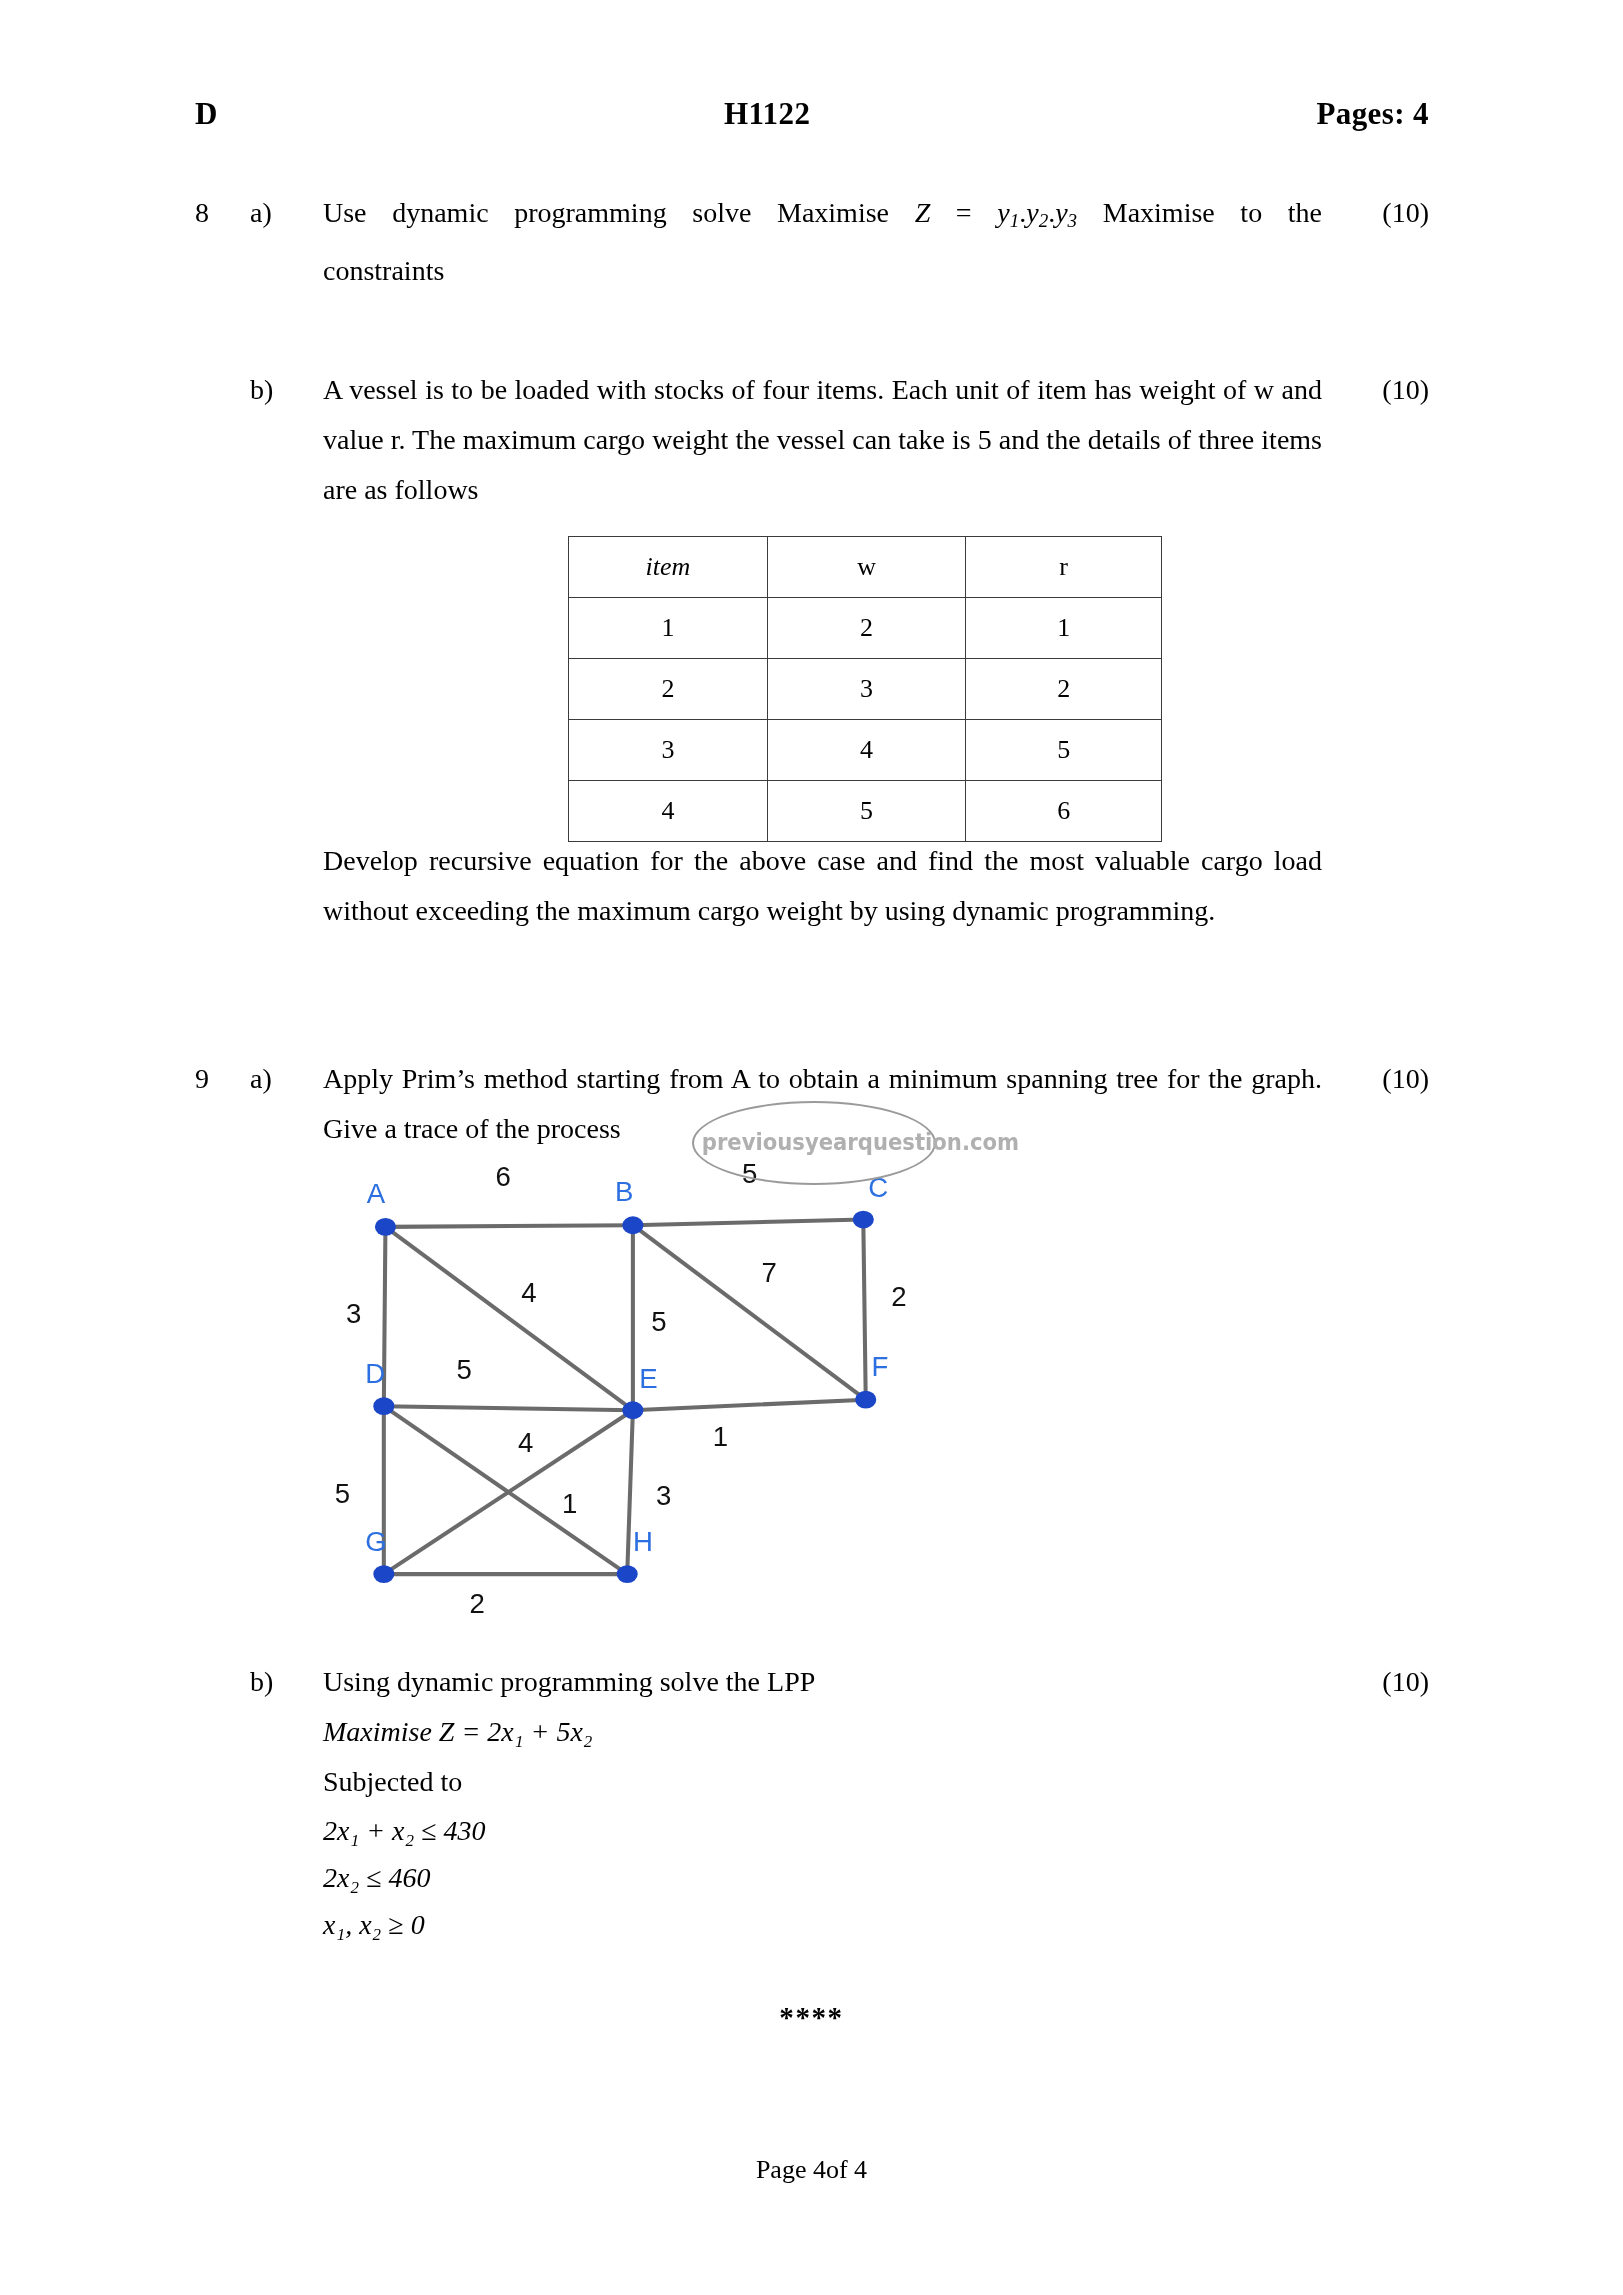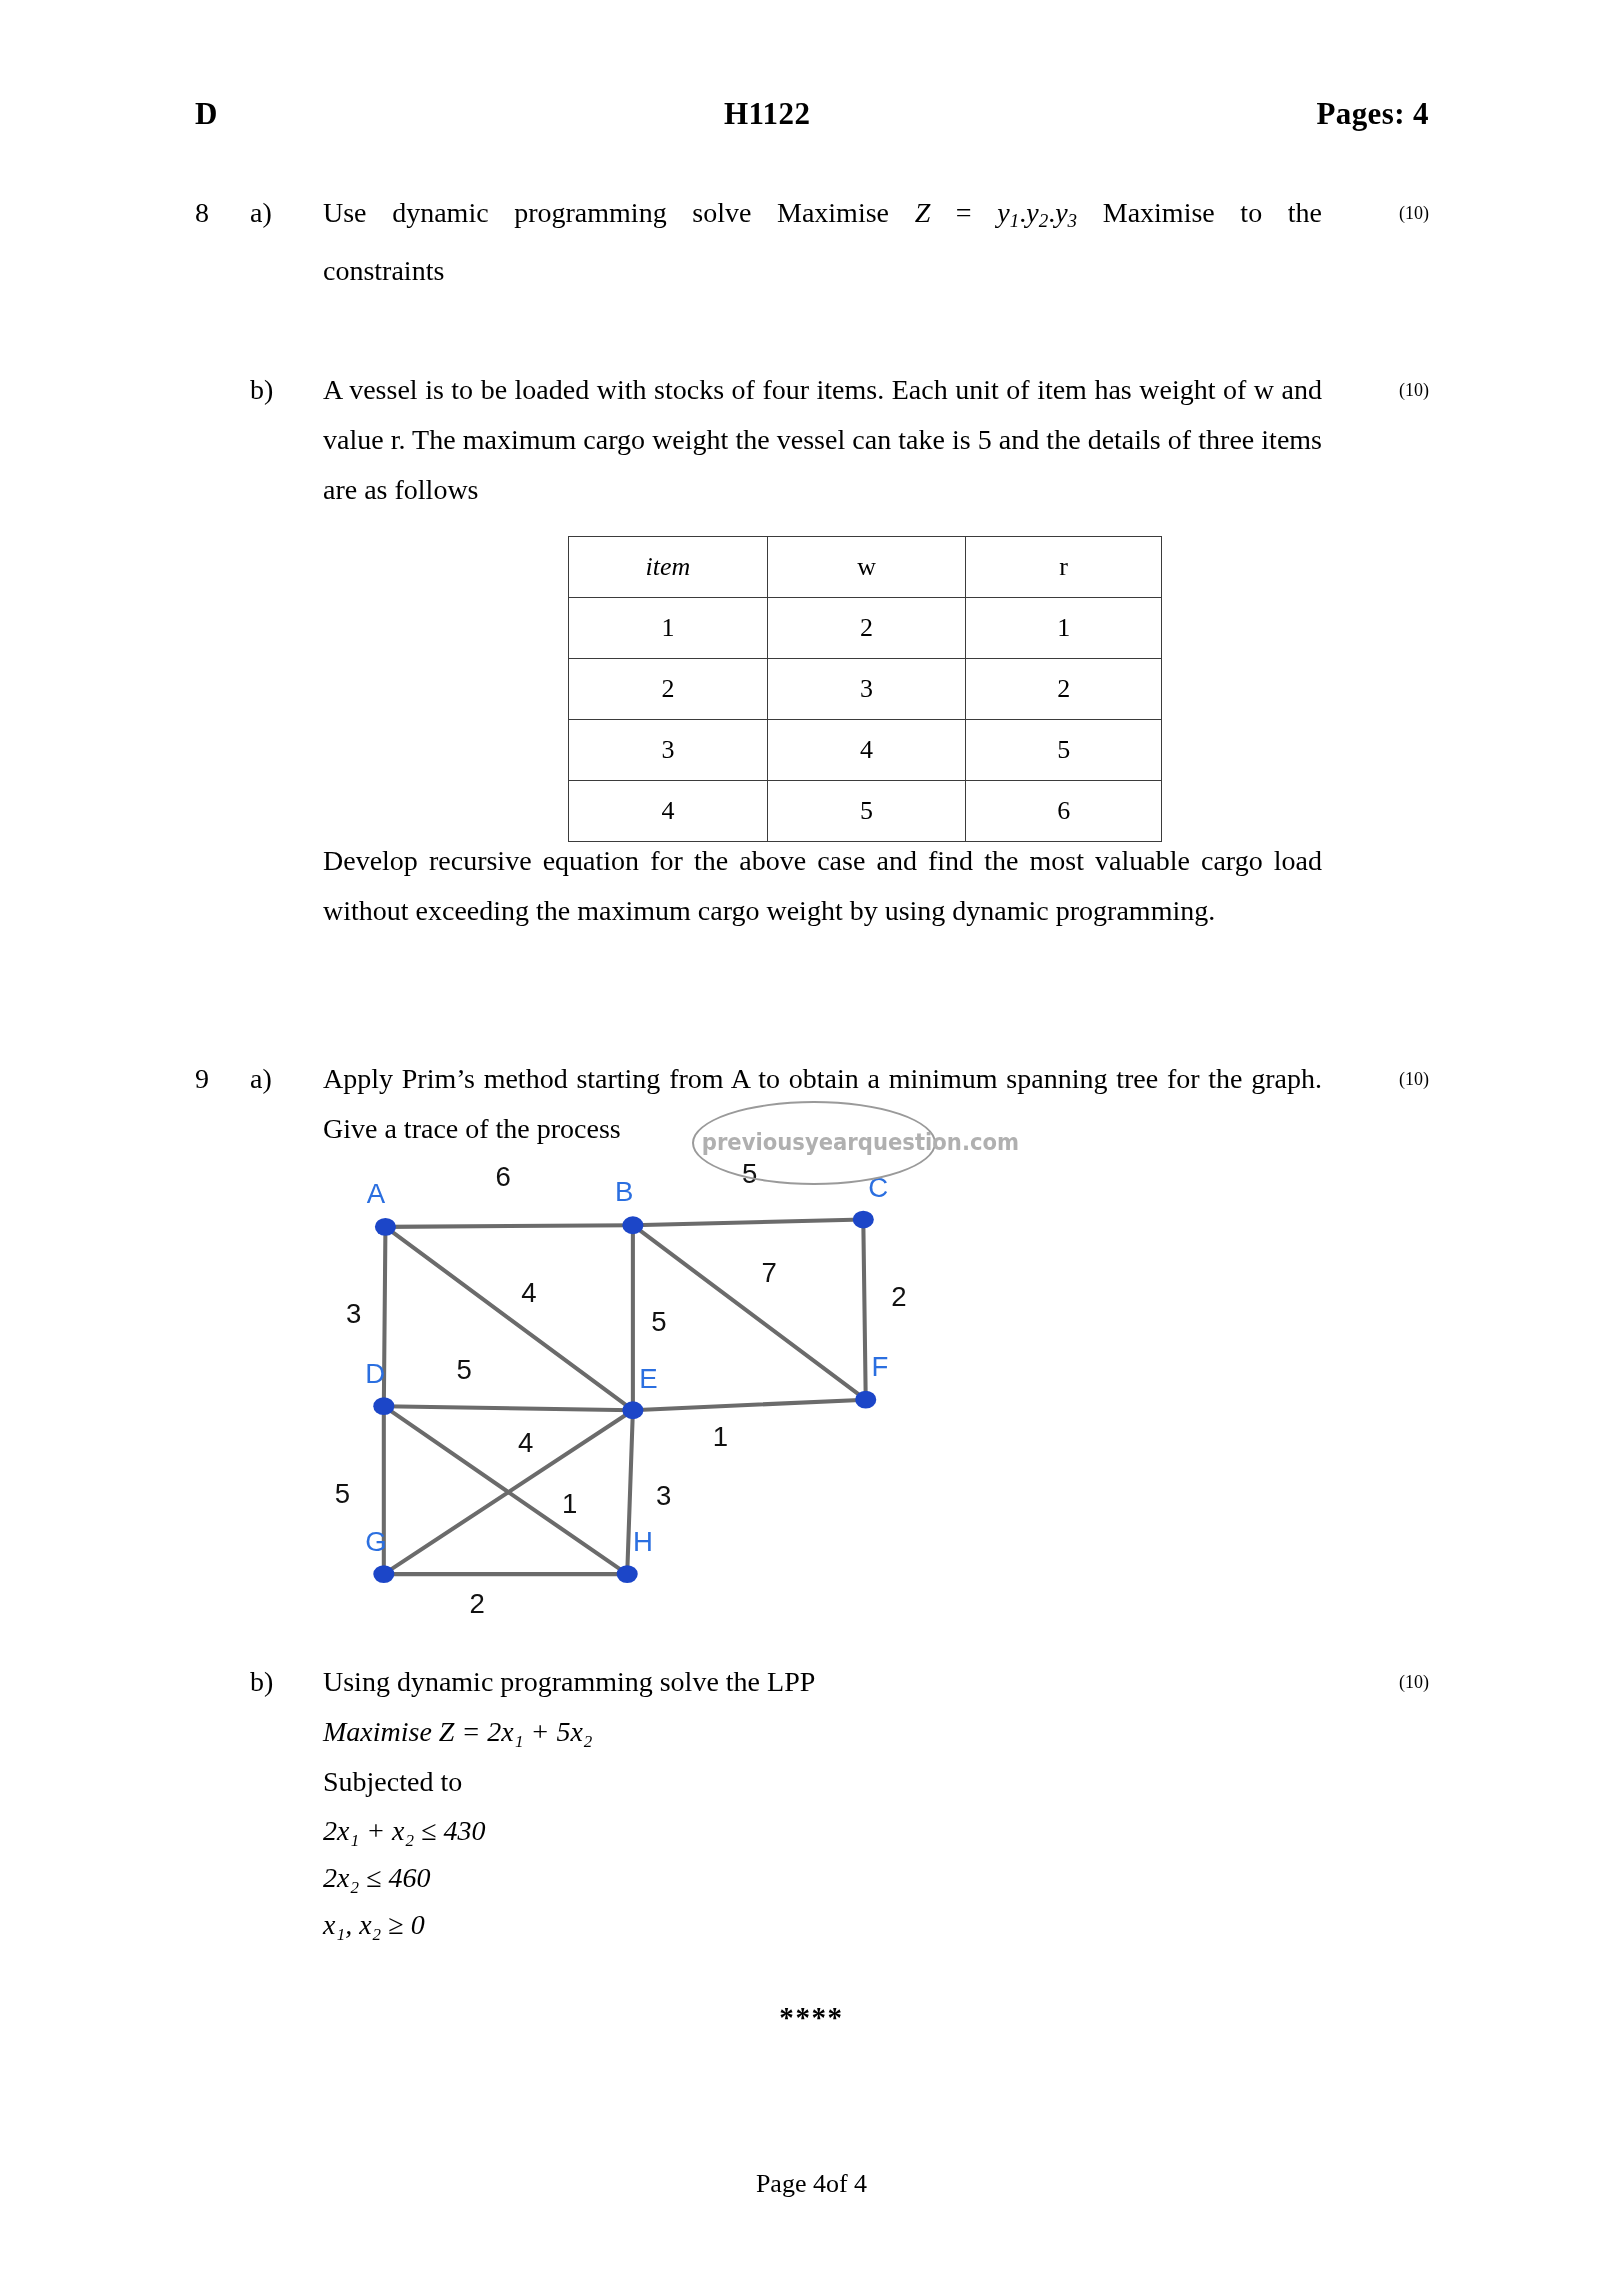--- a/index.html
+++ b/index.html
@@ -55,21 +55,21 @@
     line-height: 50px;
   }
   .q-body {
     flex: 1 1 auto;
     font-size: 28px;
     line-height: 50px;
   }
   .q-marks {
     width: 89px;
     flex: 0 0 89px;
-    font-size: 18px;
+    font-size: 28px;
     line-height: 50px;
     text-align: right;
     padding-left: 18px;
   }
   .just { text-align: justify; text-align-last: justify; }
   .just-last-left { text-align: justify; text-align-last: left; }
 
   
   .mi { font-style: italic; font-family: "Liberation Serif","DejaVu Serif",serif; }
   .sub { font-size: 0.68em; vertical-align: -0.28em; font-style: italic; }
@@ -147,21 +147,20 @@
     font-weight: bold;
     letter-spacing: 1.6px;
   }
   #page-footer {
     position: absolute;
     top: 2155px;
     left: 0;
     width: 1623px;
     text-align: center;
     font-size: 26px;
-    margin-top: 14px;
   }
 </style>
 </head>
 <body>
 
 <div id="page">
 
   <div class="page-header">
     <span class="hdr-left">D</span>
     <span class="hdr-center">H1122</span>

